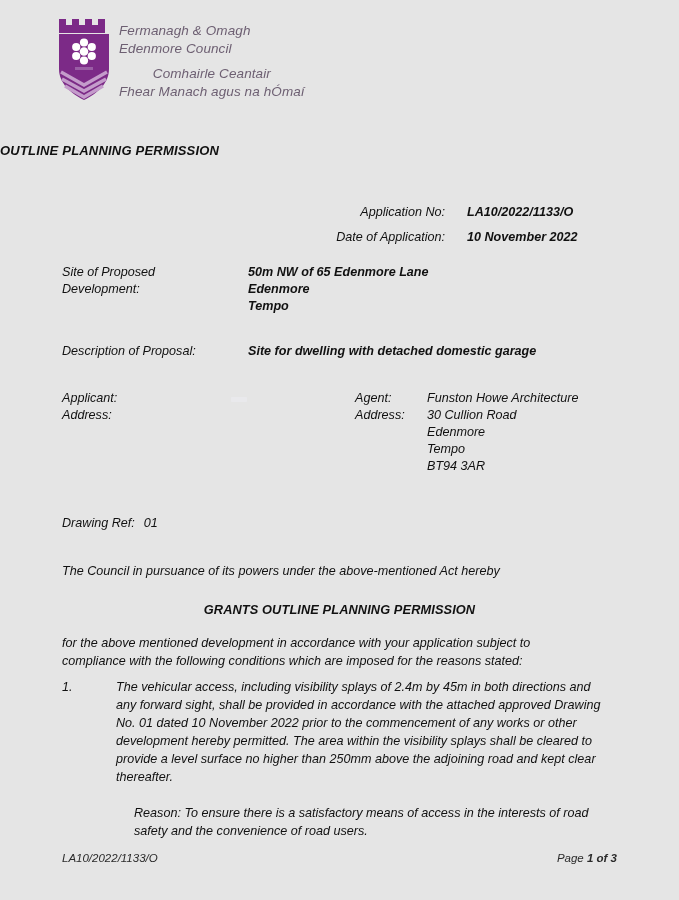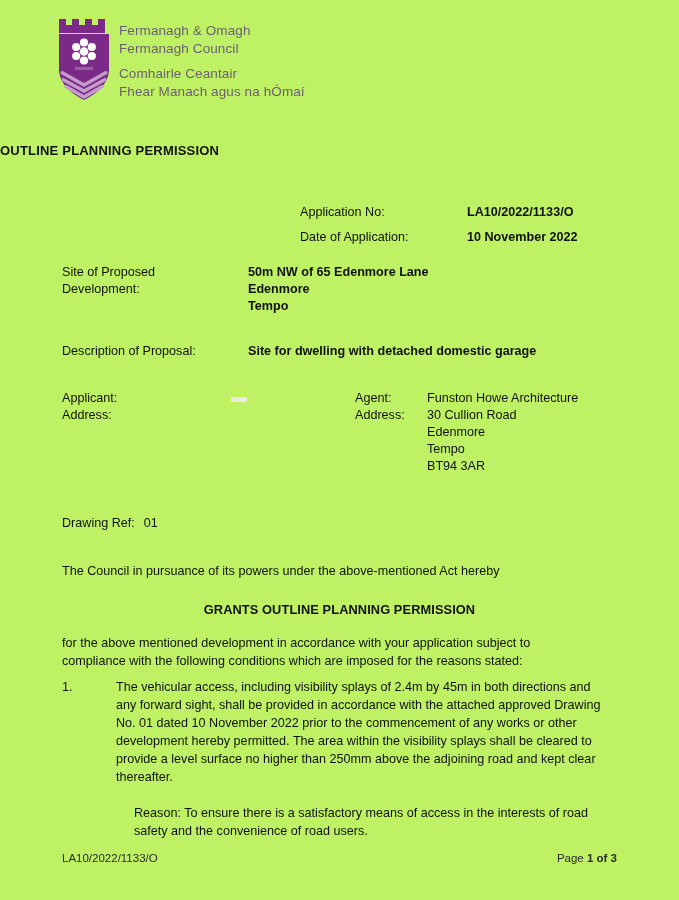--- a/index.html
+++ b/index.html
@@ -13,21 +13,22 @@
     height: 900px;
     position: relative;
     font-family: "Liberation Sans", sans-serif;
     color: #111111;
     overflow: hidden;
   }
 
   .page {
     position: absolute;
     inset: 0;
-    background: #bef264;
+    background: #e5e5e5;
+    font-style: italic;
   }
 
   
   .letterhead {
     position: absolute;
     left: 58px;
     top: 17px;
     display: flex;
     align-items: flex-start;
   }
@@ -39,21 +40,21 @@
   .logo-text {
     margin-left: 9px;
     padding-top: 5px;
     color: #6d5f72;
     font-size: 13.5px;
     line-height: 18px;
     letter-spacing: 0.1px;
     white-space: nowrap;
   }
   .logo-text .line { display: block; }
-  .logo-text .gap { margin-top: 7px; }
+  .logo-text .gap { margin-top: 7px; text-align: center; }
 
   
   .doc-title {
     position: absolute;
     left: 0; right: 0;
     top: 143px;
     font-size: 13px;
     font-weight: bold;
     letter-spacing: 0.2px;
   }
@@ -73,20 +74,21 @@
     top: 205px;
     width: 330px;
     font-size: 12.6px;
   }
   .meta-row {
     display: flex;
     margin-bottom: 11px;
   }
   .meta-label {
     width: 167px;
+    text-align: right;
     padding-right: 22px;
     box-sizing: border-box;
   }
   .meta-value { font-weight: bold; }
   .field-label {
     position: absolute;
     left: 62px;
     font-size: 12.6px;
     line-height: 17px;
     white-space: pre-line;
@@ -233,21 +235,21 @@
       <rect x="17" y="50" width="18" height="3" fill="#9a5ea5"></rect>
 
       <g fill="none" stroke="#c49ccb" stroke-width="3.4" stroke-linecap="butt">
         <path d="M3 55 L26 68 L49 55"></path>
         <path d="M4 62 L26 74 L48 62"></path>
         <path d="M7 69 L26 80 L45 69"></path>
       </g>
     </svg>
     <div class="logo-text">
       <span class="line">Fermanagh &amp; Omagh</span>
-      <span class="line">Fermanagh Council</span>
+      <span class="line">Edenmore Council</span>
       <span class="line gap">Comhairle Ceantair</span>
       <span class="line">Fhear Manach agus na hÓmaí</span>
     </div>
   </div>
 
   <div class="doc-title">OUTLINE PLANNING PERMISSION</div>
 
   <div class="meta">
     <div class="meta-row">
       <span class="meta-label">Application No:</span>

